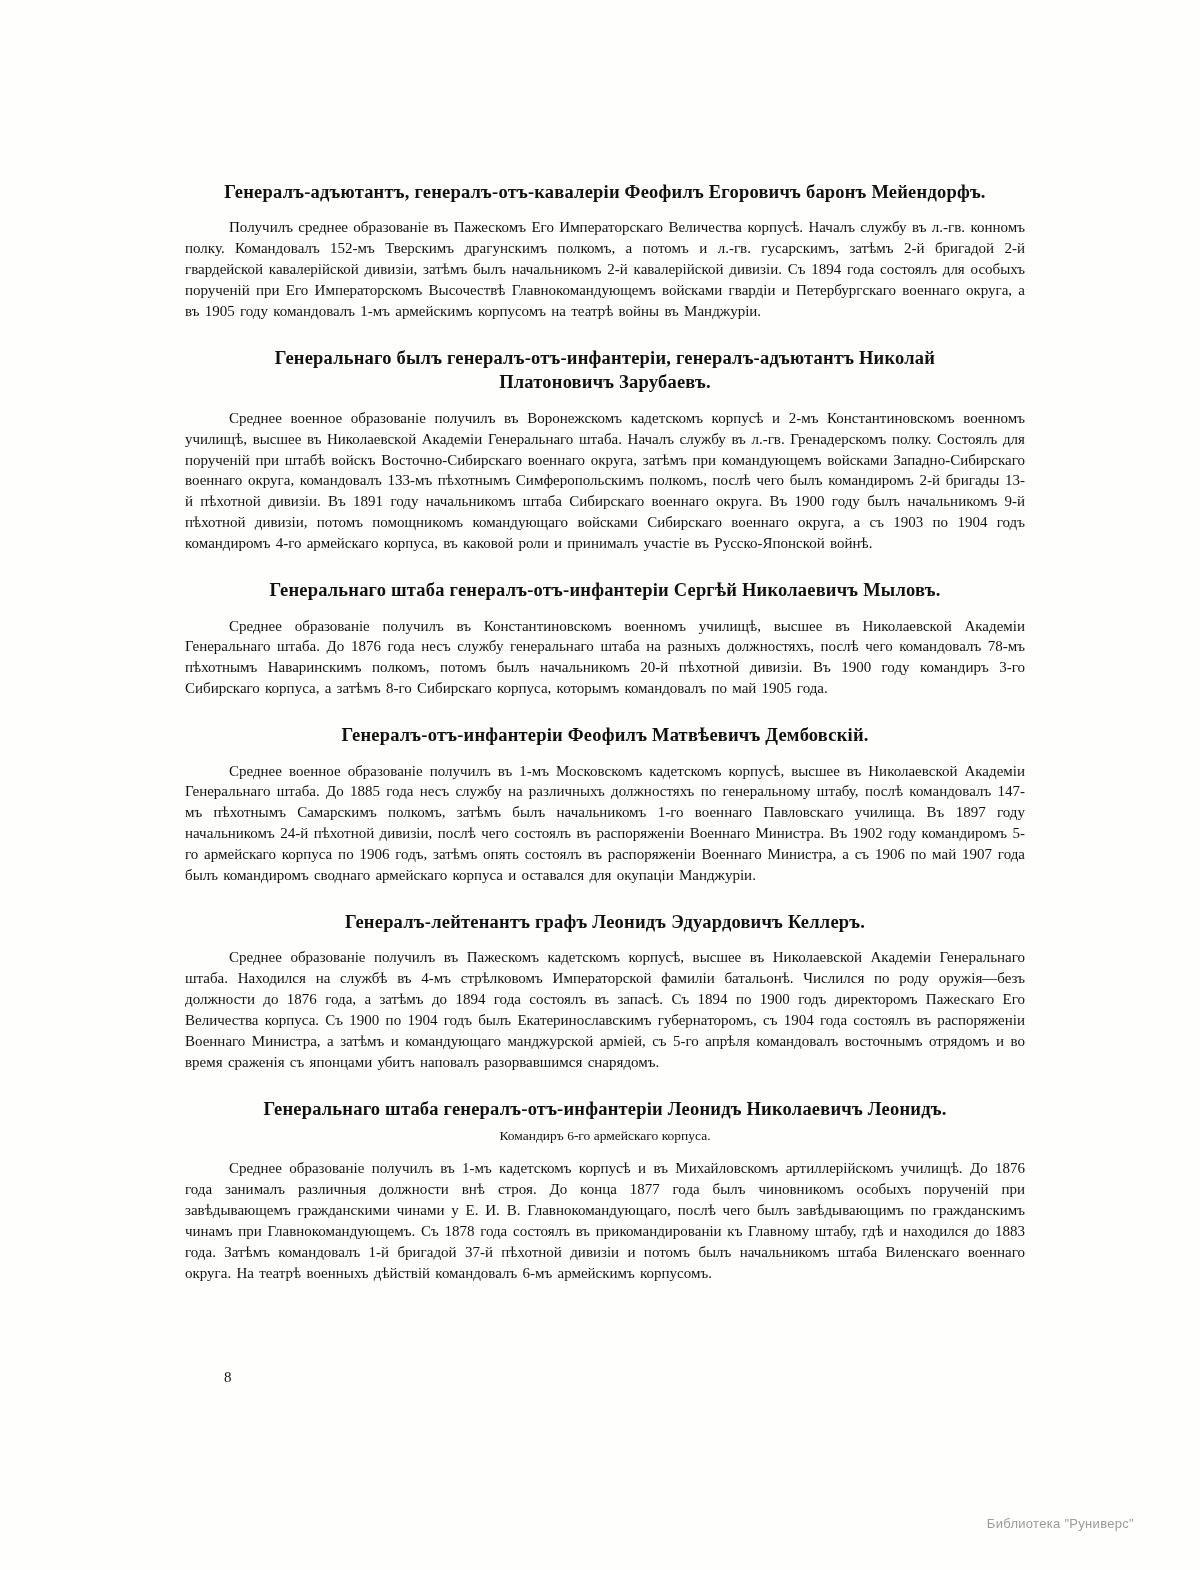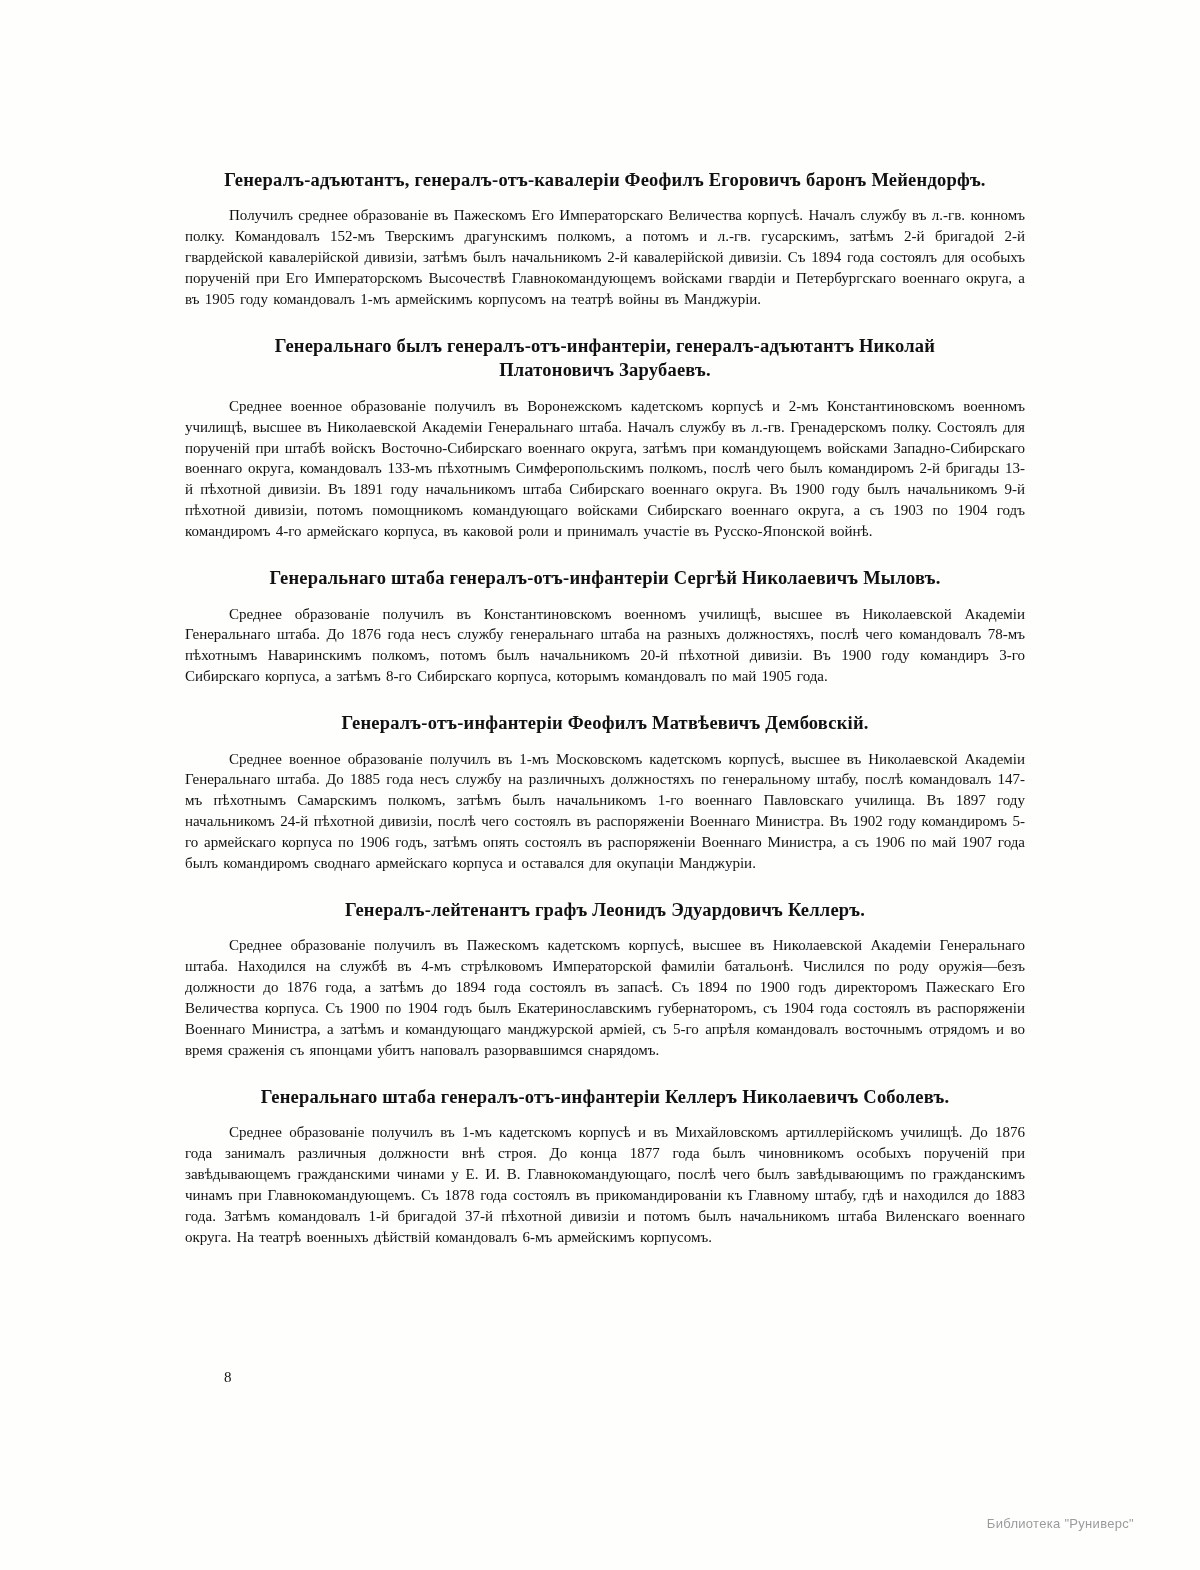--- a/index.html
+++ b/index.html
@@ -12,21 +12,21 @@
     width: 1200px;
     height: 1570px;
     background: #fefefd;
     overflow: hidden;
     font-family: "Liberation Serif", "DejaVu Serif", serif;
     color: #111111;
   }
   .content {
     position: absolute;
     left: 185px;
-    top: 168px;
+    top: 180px;
     width: 840px;
   }
   .section { margin: 0 0 10px 0; }
   .section-heading {
     font-size: 18.5px;
     font-weight: bold;
     text-align: center;
     line-height: 1.32;
     margin: 24px 30px 13px 30px;
     letter-spacing: 0.2px;
@@ -86,21 +86,22 @@
       <div class="section-heading">Генералъ-отъ-инфантеріи Феофилъ Матвѣевичъ Дембовскій.</div>
       <p class="section-body">Среднее военное образованіе получилъ въ 1-мъ Московскомъ кадетскомъ корпусѣ, высшее въ Николаевской Академіи Генеральнаго штаба. До 1885 года несъ службу на различныхъ должностяхъ по генеральному штабу, послѣ командовалъ 147-мъ пѣхотнымъ Самарскимъ полкомъ, затѣмъ былъ начальникомъ 1-го военнаго Павловскаго училища. Въ 1897 году начальникомъ 24-й пѣхотной дивизіи, послѣ чего состоялъ въ распоряженіи Военнаго Министра. Въ 1902 году командиромъ 5-го армейскаго корпуса по 1906 годъ, затѣмъ опять состоялъ въ распоряженіи Военнаго Министра, а съ 1906 по май 1907 года былъ командиромъ своднаго армейскаго корпуса и оставался для окупаціи Манджуріи.</p>
     </div>
 
     <div class="section">
       <div class="section-heading">Генералъ-лейтенантъ графъ Леонидъ Эдуардовичъ Келлеръ.</div>
       <p class="section-body">Среднее образованіе получилъ въ Пажескомъ кадетскомъ корпусѣ, высшее въ Николаевской Академіи Генеральнаго штаба. Находился на службѣ въ 4-мъ стрѣлковомъ Императорской фамиліи батальонѣ. Числился по роду оружія—безъ должности до 1876 года, а затѣмъ до 1894 года состоялъ въ запасѣ. Съ 1894 по 1900 годъ  директоромъ Пажескаго Его Величества корпуса. Съ 1900 по 1904 годъ былъ Екатеринославскимъ губернаторомъ, съ 1904 года состоялъ въ распоряженіи Военнаго Министра, а затѣмъ и командующаго манджурской арміей, съ 5-го апрѣля командовалъ восточнымъ отрядомъ и во время сраженія съ японцами убитъ наповалъ разорвавшимся снарядомъ.</p>
     </div>
 
     <div class="section">
-      <div class="section-heading">Генеральнаго штаба генералъ-отъ-инфантеріи Келлеръ Николаевичъ Соболевъ.</div>
+      <div class="section-heading">Генеральнаго штаба генералъ-отъ-инфантеріи Леонидъ Николаевичъ Леонидъ.</div>
+      <div class="section-subtitle">Командиръ 6-го армейскаго корпуса.</div>
       <p class="section-body">Среднее образованіе получилъ въ 1-мъ кадетскомъ корпусѣ и въ Михайловскомъ артиллерійскомъ училищѣ. До 1876 года занималъ различныя должности внѣ строя. До конца 1877 года былъ чиновникомъ особыхъ порученій при завѣдывающемъ гражданскими чинами у Е. И. В. Главнокомандующаго, послѣ чего былъ завѣдывающимъ по гражданскимъ чинамъ при Главнокомандующемъ. Съ 1878 года состоялъ въ прикомандированіи къ Главному штабу, гдѣ и находился до 1883 года. Затѣмъ командовалъ 1-й бригадой 37-й пѣхотной дивизіи и потомъ былъ начальникомъ штаба Виленскаго военнаго округа. На театрѣ военныхъ дѣйствій командовалъ 6-мъ армейскимъ корпусомъ.</p>
     </div>
 
   </div>
 
   <div class="page-number">8</div>
   <div class="watermark">Библиотека "Руниверс"</div>
 </div>
 
 </body></html>

